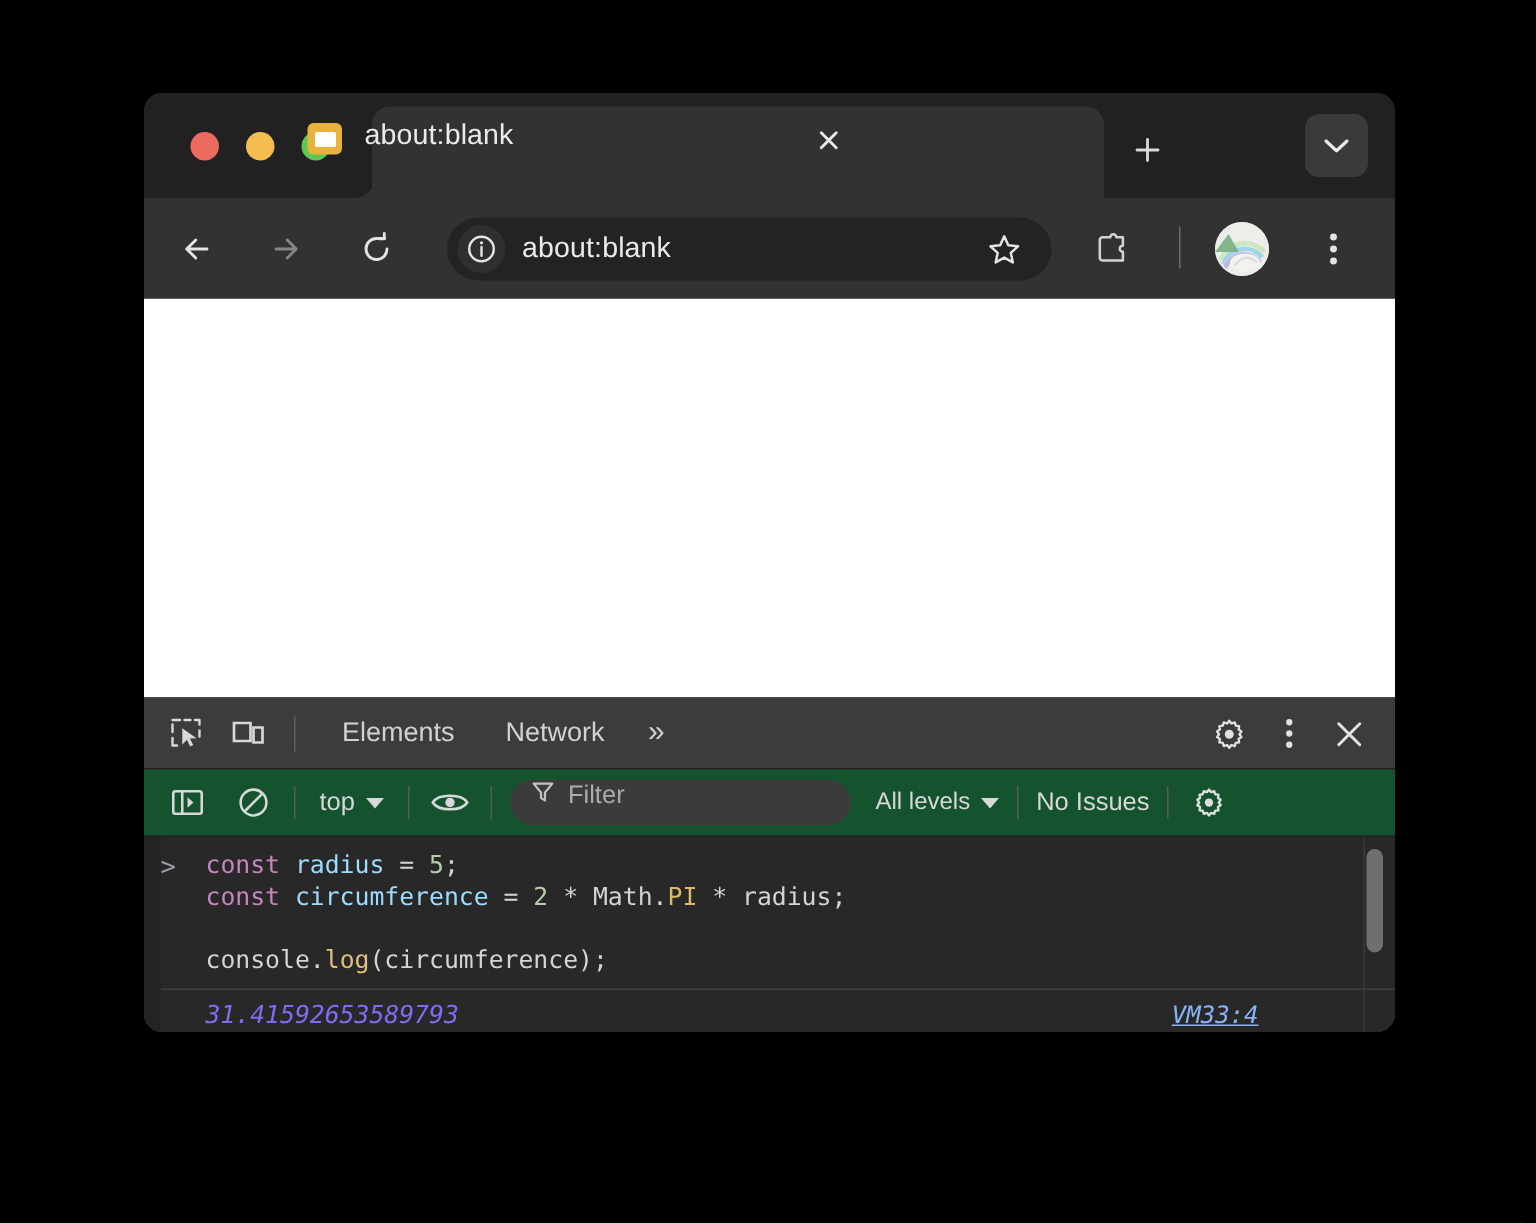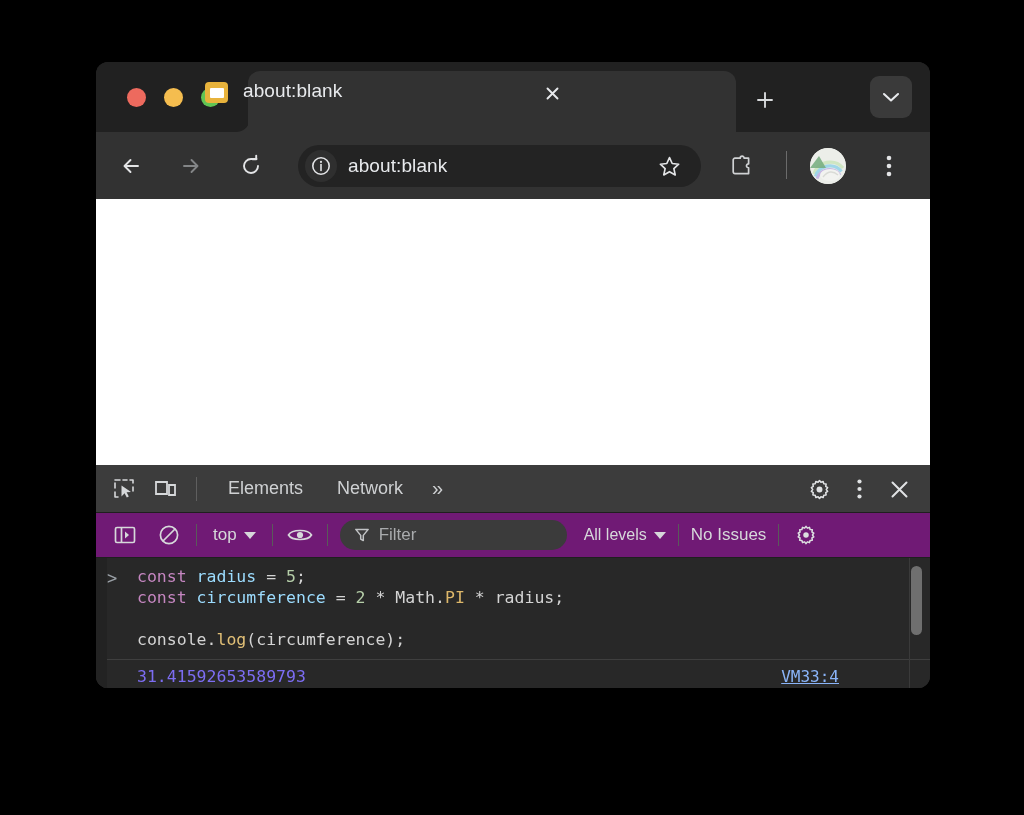--- a/index.html
+++ b/index.html
@@ -286,21 +286,21 @@
     width: 34px; height: 34px;
     display: flex; align-items: center; justify-content: center;
     margin-right: 6px;
   }
   #dt-close-button { margin-right: 14px; }
 
   
   #console-toolbar {
     position: relative;
     height: 45px;
-    background: #701a75;
+    background: #14532d;
     border-bottom: 1px solid #1f1f1f;
     display: flex;
     align-items: center;
     flex: 0 0 auto;
   }
   #console-sidebar-button {
     margin-left: 14px;
     width: 30px; height: 30px;
     display: flex; align-items: center; justify-content: center;
     flex: 0 0 auto;
@@ -326,21 +326,20 @@
     width: 30px; height: 30px;
     display: flex; align-items: center; justify-content: center;
     flex: 0 0 auto;
   }
   #console-filter {
     width: 227px;
     height: 30px;
     background: #3b3b3b;
     border-radius: 15px;
     display: flex;
-    align-items: center;
     gap: 9px;
     padding-left: 14px;
     flex: 0 0 auto;
   }
   #console-filter-placeholder { font-size: 17px; color: #a9abad; }
   #log-level-selector {
     display: flex; align-items: center; gap: 7px;
     font-size: 16px; color: #d6d8da;
     margin-left: 17px;
     flex: 0 0 auto;
@@ -414,20 +413,21 @@
   #console-output-row {
     position: absolute;
     left: 11px;
     right: 0;
     top: 101px;
     height: 34px;
     border-top: 1px solid #3f3f3f;
     border-bottom: 1px solid #3f3f3f;
     display: flex;
     align-items: center;
+    font-style: italic;
   }
   #console-output-value {
     margin-left: 30px;
     color: #7c6df2;
     font-family: "DejaVu Sans Mono", monospace;
     font-size: 16.5px;
   }
   #console-output-source {
     position: absolute;
     right: 91px;

